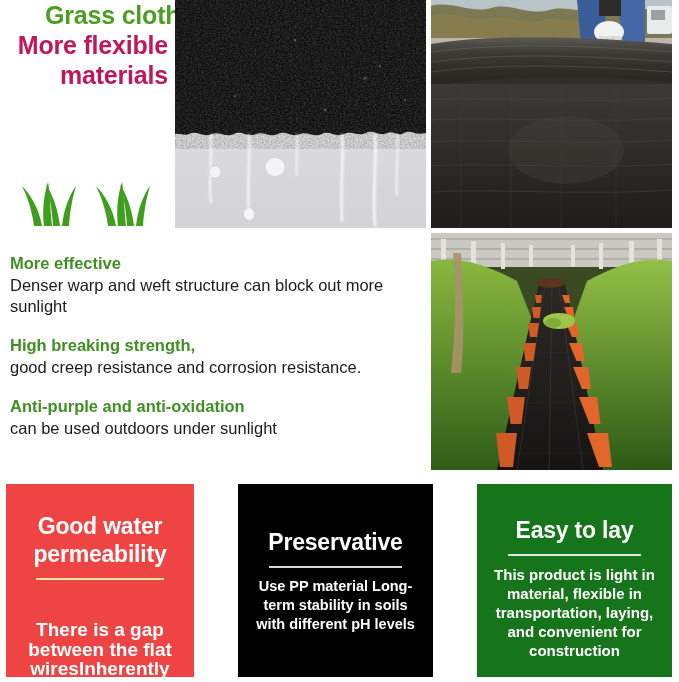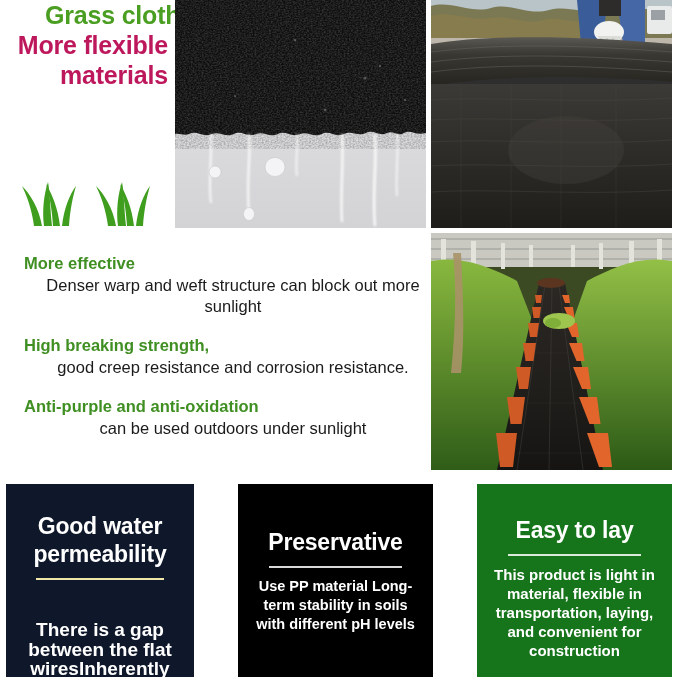--- a/index.html
+++ b/index.html
@@ -58,39 +58,38 @@
     position: absolute;
     left: 12px;
     top: 160px;
     width: 150px;
     height: 68px;
   }
 
   
   .features {
     position: absolute;
-    left: 24px;
+    left: 10px;
     top: 252px;
     width: 418px;
   }
   .feature { margin-bottom: 17px; }
   .feature .f-title {
     color: #3f8f22;
     font-weight: bold;
     font-size: 16.5px;
     line-height: 22px;
     margin: 0 0 1px 0;
   }
   .feature .f-body {
     color: #1b1b1b;
     font-size: 16.5px;
     line-height: 21px;
     margin: 0;
     font-weight: normal;
-    text-align: center;
   }
 
   
   .photo {
     position: absolute;
     overflow: hidden;
   }
   #photo-fabric-closeup {
     left: 175px; top: 0; width: 251px; height: 228px;
     background: #d9d9dc;
@@ -392,21 +391,21 @@
 
       <ellipse cx="128" cy="88" rx="16" ry="8" fill="#9ec64f"></ellipse>
       <ellipse cx="122" cy="90" rx="8" ry="5" fill="#7fae39"></ellipse>
 
       <ellipse cx="120" cy="50" rx="14" ry="5" fill="#5b3520"></ellipse>
     </svg>
   </div>
 
   <div class="cards">
 
-    <div class="card" id="card-permeability" style="background:#0f172a">
+    <div class="card" id="card-permeability" style="background:#ef4444">
       <p class="c-title">Good water permeability</p>
       <div class="c-divider"></div>
       <p class="c-body">There is a gap between the flat wiresInherently good water permeability</p>
     </div>
 
     <div class="card" id="card-preservative" style="background:#000000">
       <p class="c-title">Preservative</p>
       <div class="c-divider"></div>
       <p class="c-body">Use PP material Long-term stability in soils with different pH levels</p>
     </div>

